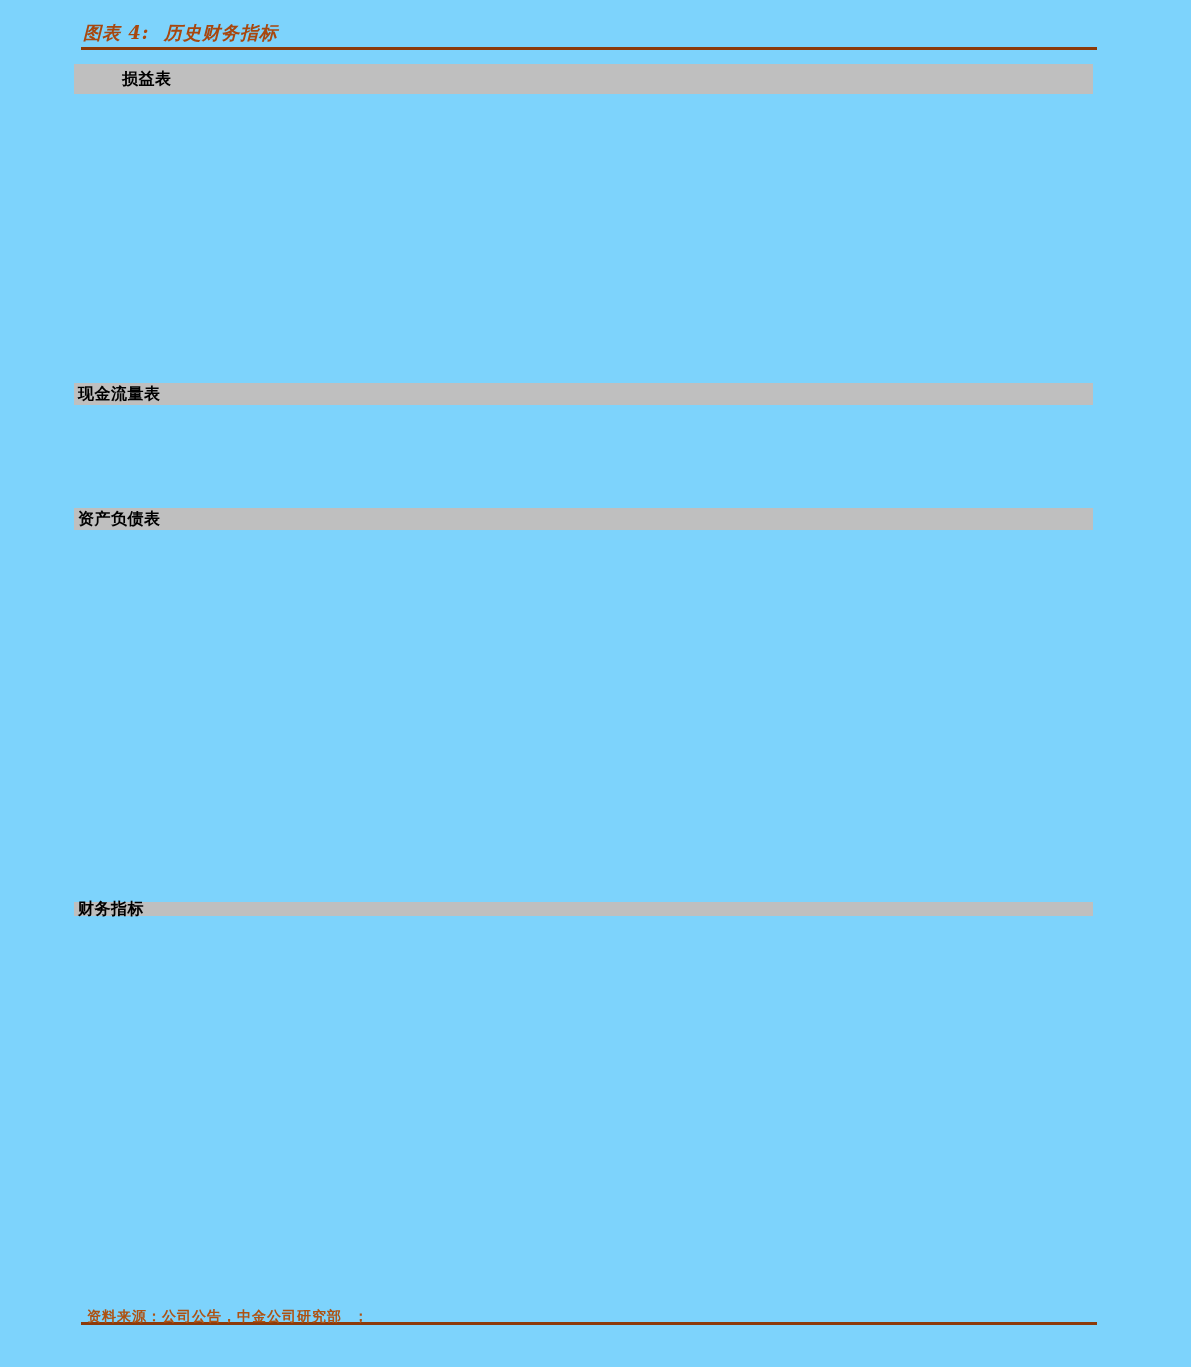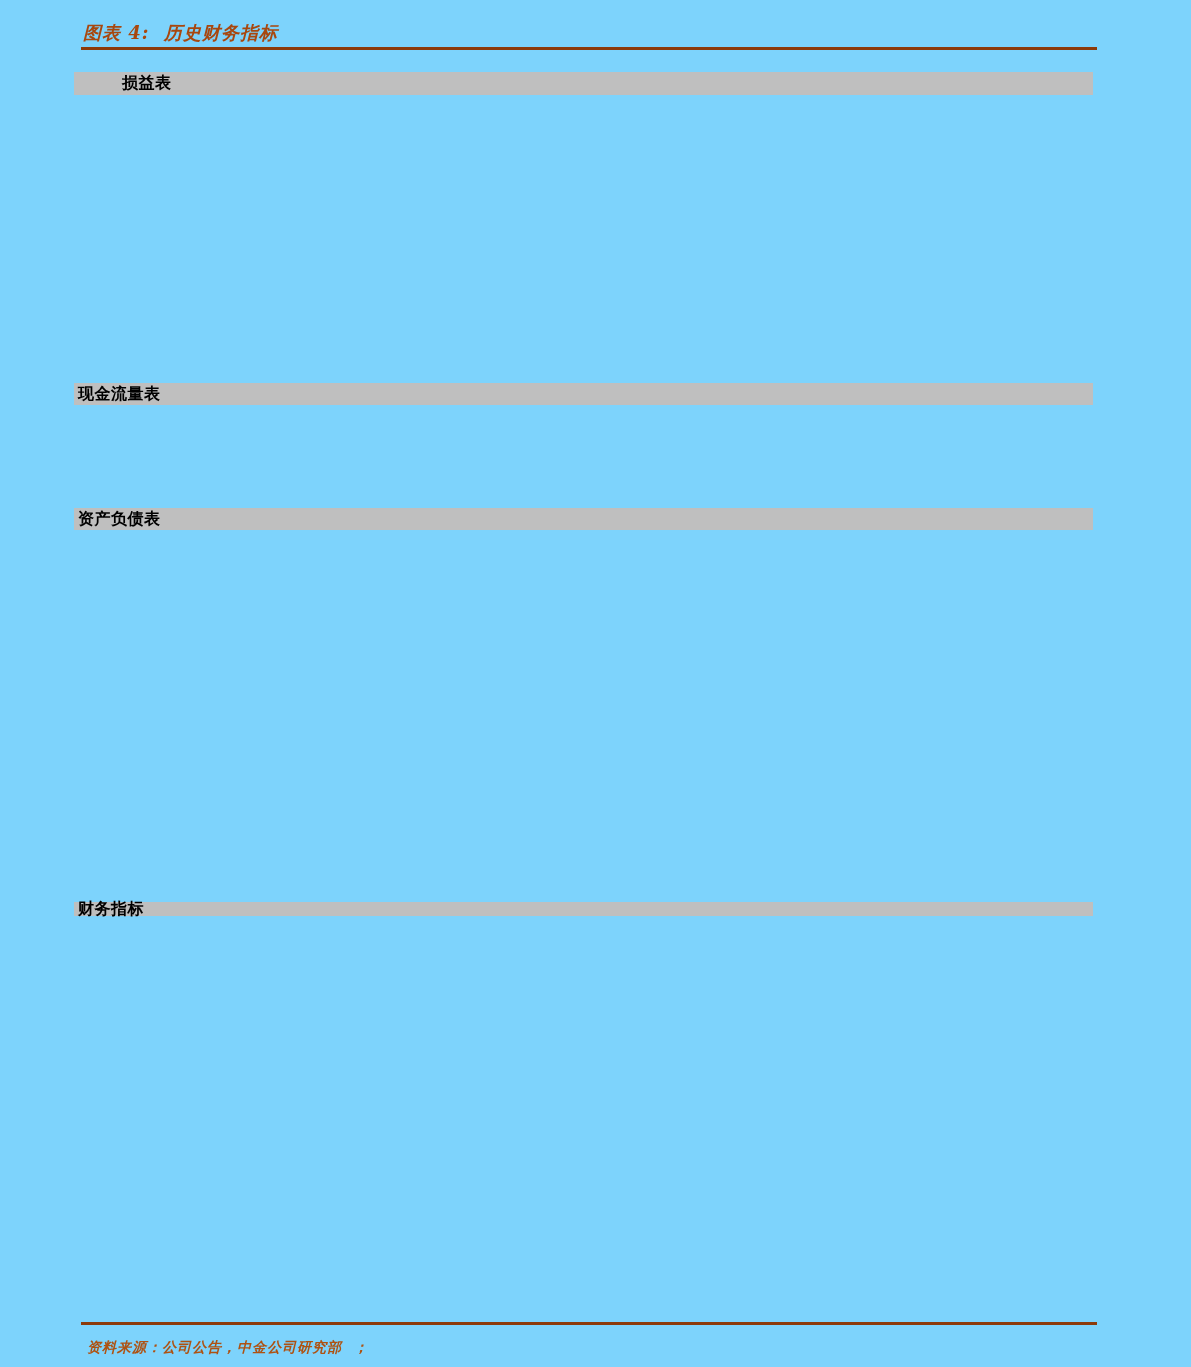--- a/index.html
+++ b/index.html
@@ -39,31 +39,30 @@
       width: 1019px;
       box-sizing: border-box;
       padding-left: 4px;
       display: flex;
       align-items: center;
       font-size: 16px;
       font-weight: 600;
       letter-spacing: 0.5px;
       white-space: pre;
     }
-    #bar-income    { top: 72px;  height: 23px; padding-left: 48px; }
+    #bar-income    { top: 64px;  height: 30px; padding-left: 48px; }
     #bar-cashflow  { top: 383px; height: 22px; }
     #bar-balance   { top: 508px; height: 22px; text-align: right; }
     #bar-metrics   { top: 902px; height: 14px; }
     .source-note {
       position: absolute;
       left: 87px;
-      top: 1339px;
+      top: 1308px;
       font-size: 14px;
       font-weight: bold;
-      font-style: italic;
       letter-spacing: 1px;
       white-space: pre;
       line-height: 16px;
     }
   </style>
 </head>
 <body>
 
 <div class="page" style="background-color: #7dd3fc;">
 

